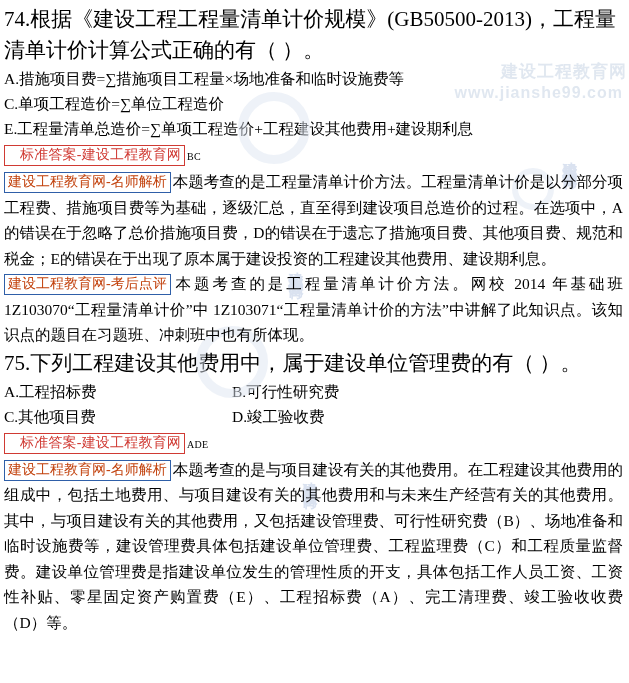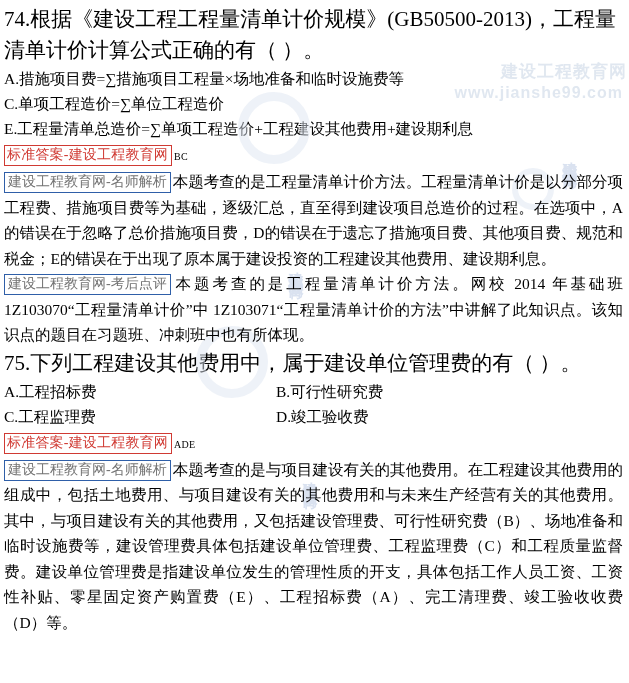--- a/index.html
+++ b/index.html
@@ -84,39 +84,38 @@
   .q-title {
     font-size: 21px;
     line-height: 31px;
   }
   .opt {
     font-size: 15.5px;
     line-height: 25px;
   }
   .two-col {
     display: flex;
-    gap: 44px;
   }
   .two-col > div:first-child { width: 228px; }
 
   .tagbox {
     display: inline-block;
     border: 1px solid #d03a33;
     color: #d03a33;
-    padding: 0 3px 1px 2px;
+    padding: 0 3px 1px 15px;
     line-height: 18px;
     font-size: 14px;
     margin-right: 2px;
     vertical-align: 1px;
     font-family: "Liberation Serif", serif;
   }
   .tagblue {
     display: inline-block;
     border: 1px solid #2f5fa8;
-    color: #737373;
+    color: #c2410c;
     padding: 0 3px 1px 3px;
     line-height: 18px;
     font-size: 14px;
     margin-right: 2px;
     vertical-align: 1px;
   }
   .ans-text { font-size: 10px; }
   .para {
     font-size: 15.5px;
     line-height: 25.5px;
@@ -157,21 +156,21 @@
   <div class="para">
     <span class="tagblue">建设工程教育网-考后点评</span><span>本题考查的是工程量清单计价方法。网校 2014 年基础班1Z103070“工程量清单计价”中 1Z103071“工程量清单计价的方法”中讲解了此知识点。该知识点的题目在习题班、冲刺班中也有所体现。</span>
   </div>
 
   <div class="q-title">75.下列工程建设其他费用中，属于建设单位管理费的有（  ）。</div>
   <div class="opt two-col">
     <div>A.工程招标费</div>
     <div>B.可行性研究费</div>
   </div>
   <div class="opt two-col">
-    <div>C.工程监理费</div>
+    <div>C.其他项目费</div>
     <div>D.竣工验收费</div>
   </div>
 
   <div class="line block">
     <span class="tagbox">标准答案-建设工程教育网</span><span class="ans-text">ADE</span>
   </div>
 
   <div class="para">
     <span class="tagblue">建设工程教育网-名师解析</span><span>本题考查的是与项目建设有关的其他费用。在工程建设其他费用的组成中，包括土地费用、与项目建设有关的其他费用和与未来生产经营有关的其他费用。其中，与项目建设有关的其他费用，又包括建设管理费、可行性研究费（B）、场地准备和临时设施费等，建设管理费具体包括建设单位管理费、工程监理费（C）和工程质量监督费。建设单位管理费是指建设单位发生的管理性质的开支，具体包括工作人员工资、工资性补贴、零星固定资产购置费（E）、工程招标费（A）、完工清理费、竣工验收收费（D）等。</span>
   </div>

